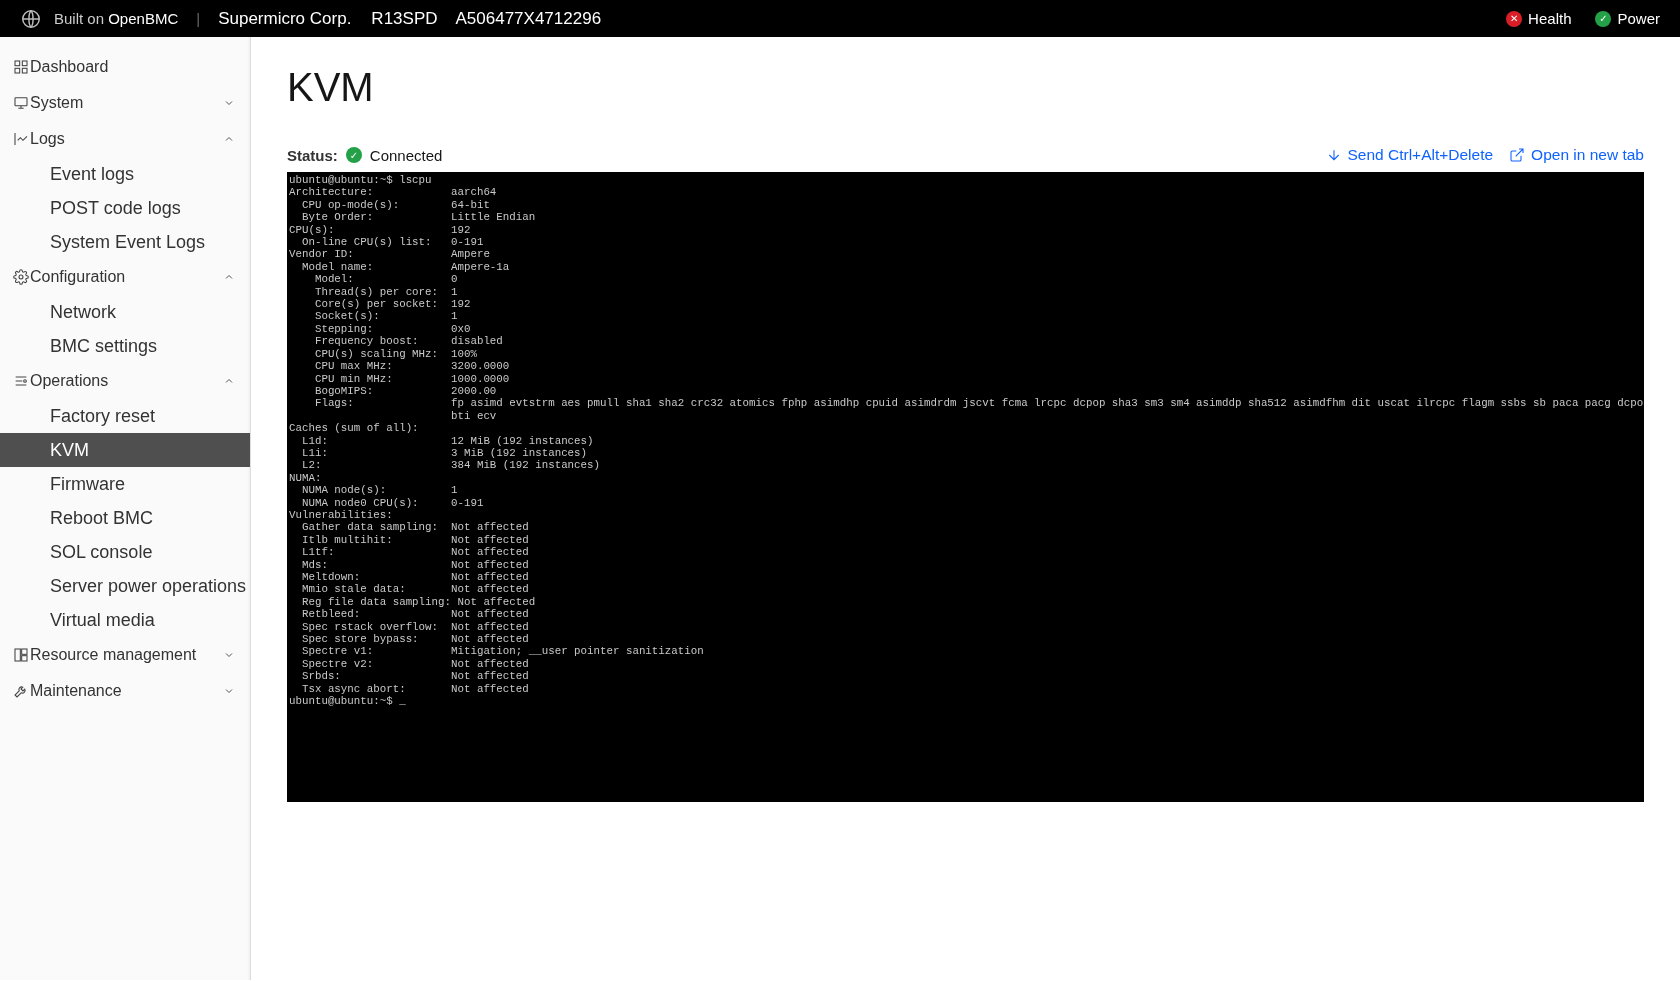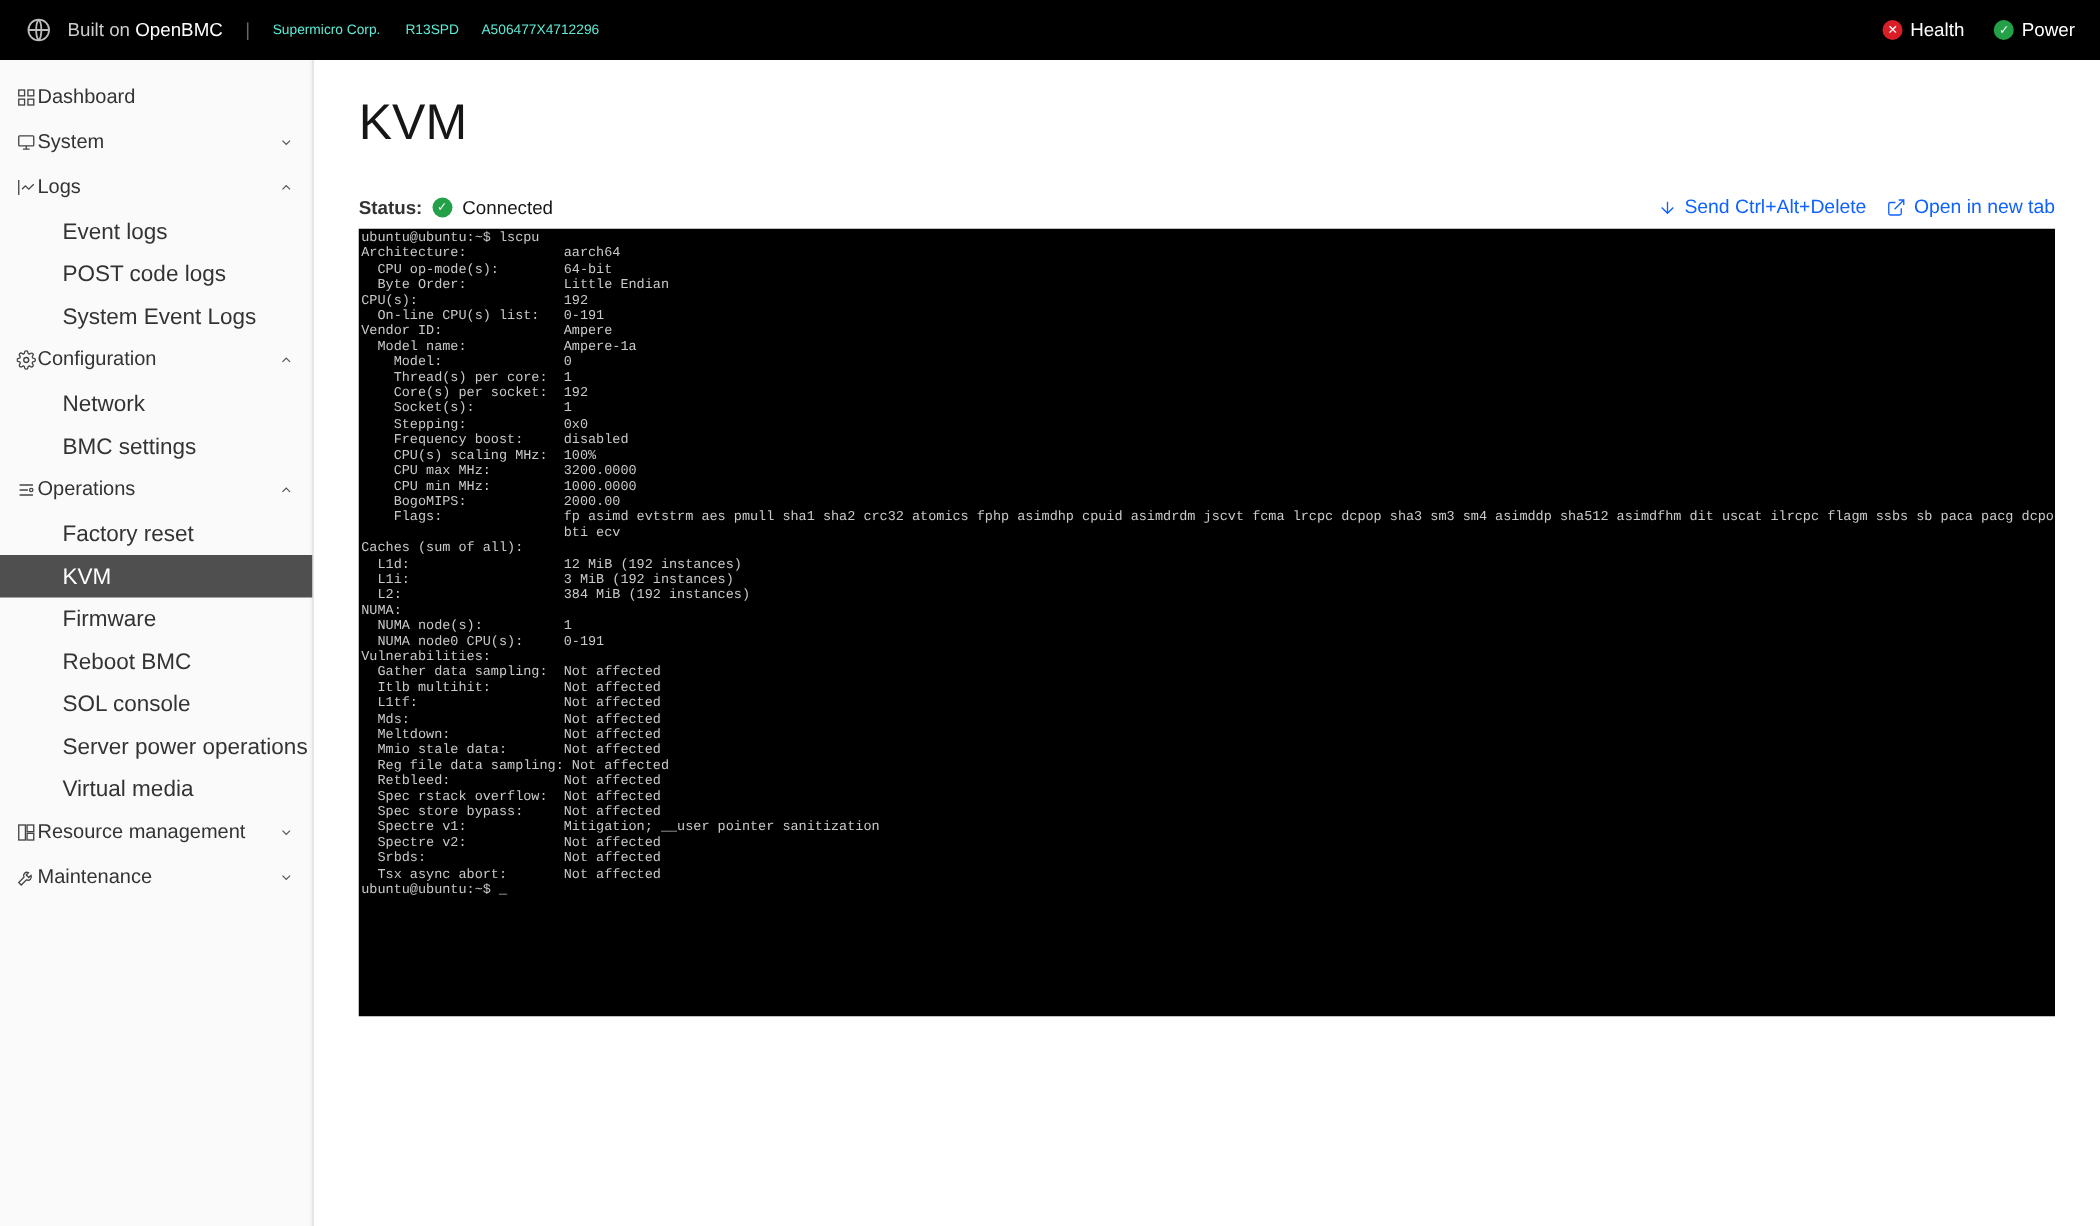--- a/index.html
+++ b/index.html
@@ -1,26 +1,26 @@
 <!DOCTYPE html>
 <html><head>
 <meta charset="utf-8">
 <style>
   * { box-sizing: border-box; margin: 0; padding: 0; }
   body { font-family: -apple-system, BlinkMacSystemFont, "Segoe UI", Helvetica, Arial, sans-serif; font-size: 15px; color: #333; background: #fff; width: 1680px; height: 981px; overflow: hidden; }
 
   
-  .topbar { background: #000; color: #ccc; height: 48px; display: flex; align-items: center; padding: 0 20px; justify-content: space-between; }
+  .topbar { background: #000; color: #ccc; height: 37px; display: flex; align-items: center; padding: 0 20px; justify-content: space-between; }
   .topbar-left { display: flex; align-items: center; gap: 12px; }
   .topbar-right { display: flex; align-items: center; gap: 24px; }
   .logo-icon { width: 22px; height: 22px; }
   .built-on { color: #ccc; font-size: 15px; }
   .built-on .bmc { color: #fff; }
   .divider { color: #666; margin: 0 6px; }
-  .header-text { color: #5eead4; font-size: 11px; }
+  .header-text { color: #ffffff; font-size: 17px; }
   .status-pill { display: inline-flex; align-items: center; gap: 6px; color: #fff; font-size: 15px; }
   .status-dot { width: 16px; height: 16px; border-radius: 50%; display: inline-flex; align-items: center; justify-content: center; font-size: 10px; color: #fff; }
   .status-dot.red { background: #da1e28; }
   .status-dot.green { background: #24a148; }
 
   
   .body-wrap { display: flex; height: calc(981px - 38px); }
 
   
   .sidebar { width: 251px; background: #fafafa; border-right: 1px solid #ddd; box-shadow: inset -4px 0 3px -3px rgba(0,0,0,0.06); padding-top: 12px; overflow-y: auto; }

